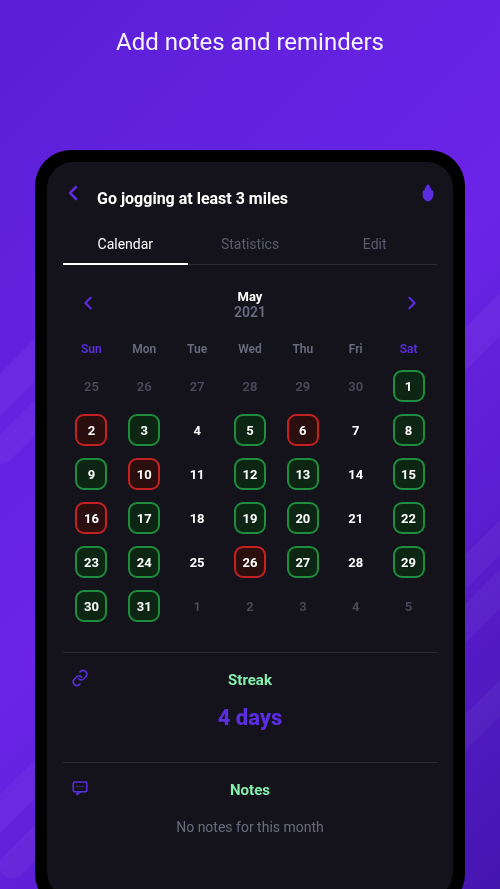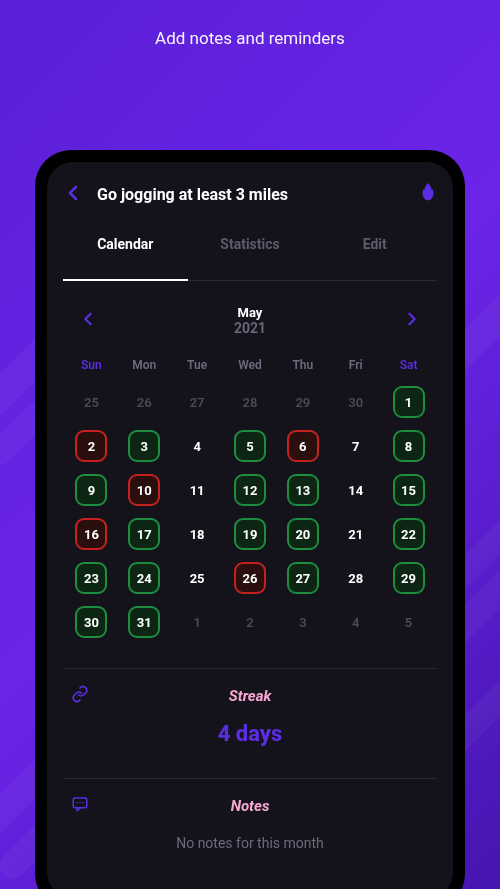--- a/index.html
+++ b/index.html
@@ -29,21 +29,21 @@
     color: #fff;
     padding: 28px 20px 18px;
   }
   .hero h1 {
     font-size: 33px;
     font-weight: 800;
     letter-spacing: -0.5px;
     margin-bottom: 4px;
   }
   .hero h2 {
-    font-size: 17px;
+    font-size: 24px;
     font-weight: 400;
     opacity: 0.95;
   }
   .phone {
     position: absolute;
     top: 150px;
     left: 35px;
     width: 430px;
     height: 760px;
     background: #000;
@@ -54,21 +54,21 @@
     width: 100%;
     height: 100%;
     background: #14131c;
     border-radius: 26px;
     padding: 18px 16px 0;
     overflow: hidden;
     color: #e0e0e8;
   }
   .header {
     display: flex;
-    align-items: center;
+    align-items: flex-end;
     gap: 14px;
     margin-bottom: 18px;
   }
   .back-btn {
     color: #5b2de0;
     font-size: 20px;
     font-weight: bold;
     cursor: pointer;
     padding: 2px 4px;
   }
@@ -83,23 +83,23 @@
     font-size: 20px;
   }
   .tabs {
     display: flex;
     border-bottom: 1px solid #2a2a36;
     margin-bottom: 24px;
   }
   .tab {
     flex: 1;
     text-align: center;
-    padding: 10px 0 28px;
+    padding: 10px 0 12px;
     font-size: 14px;
-    font-weight: 700;
+    font-weight: 400;
     color: #5c5c6e;
     cursor: pointer;
     position: relative;
   }
   .tab.active {
     color: #fff;
   }
   .tab.active::after {
     content: '';
     position: absolute;
@@ -202,22 +202,21 @@
   }
   .section-icon {
     position: absolute;
     left: 8px;
     color: #5b2de0;
     font-size: 17px;
   }
   .section-title {
     font-size: 15px;
     font-weight: 700;
-    color: #f9a8d4;
-    font-style: italic;
+    color: #86efac;
   }
   .streak-value {
     text-align: center;
     font-size: 22px;
     font-weight: 800;
     color: #5b2de0;
   }
   .notes-empty {
     text-align: center;
     font-size: 14px;

